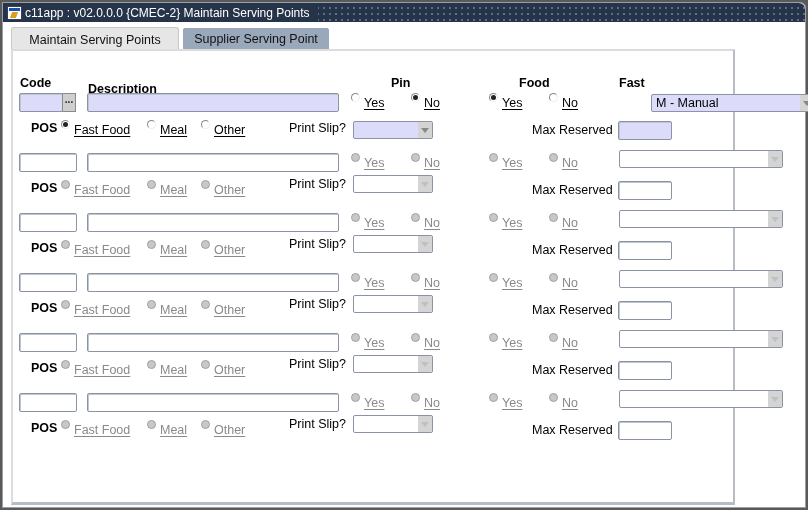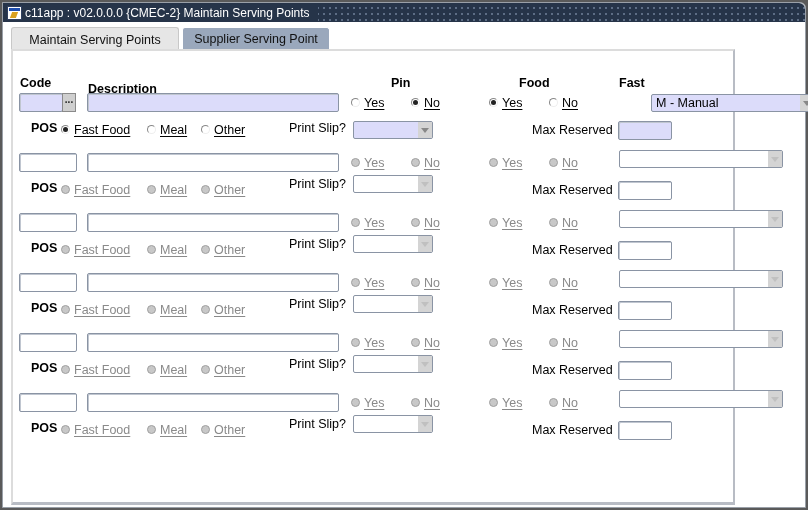--- a/index.html
+++ b/index.html
@@ -94,21 +94,21 @@
       position: absolute; right: 0; top: 0; width: 14px; height: 16px;
       background: #d4d4d4;
     }
     .combo .arrow::after {
       content: ""; position: absolute; left: 3px; top: 6px;
       border-left: 4px solid transparent; border-right: 4px solid transparent;
       border-top: 5px solid #888;
     }
     .combo.disabled .arrow::after { border-top-color: #c0c0c0; }
     .radio {
-      position: absolute; display: flex; align-items: flex-end; font-size: 12.5px; color: #000;
+      position: absolute; display: flex; align-items: flex-start; font-size: 12.5px; color: #000;
     }
     .radio .dot {
       width: 9px; height: 9px; border-radius: 50%;
       border: 1px solid #888; border-right-color: #eee; border-bottom-color: #eee;
       background: #fff; margin-right: 4px; position: relative; top: -3px;
     }
     .radio .dot.on::after {
       content: ""; position: absolute; left: 1px; top: 1px; width: 5px; height: 5px; border-radius: 50%; background: #222;
     }
     .radio.dis { color: #8a8a8a; }

